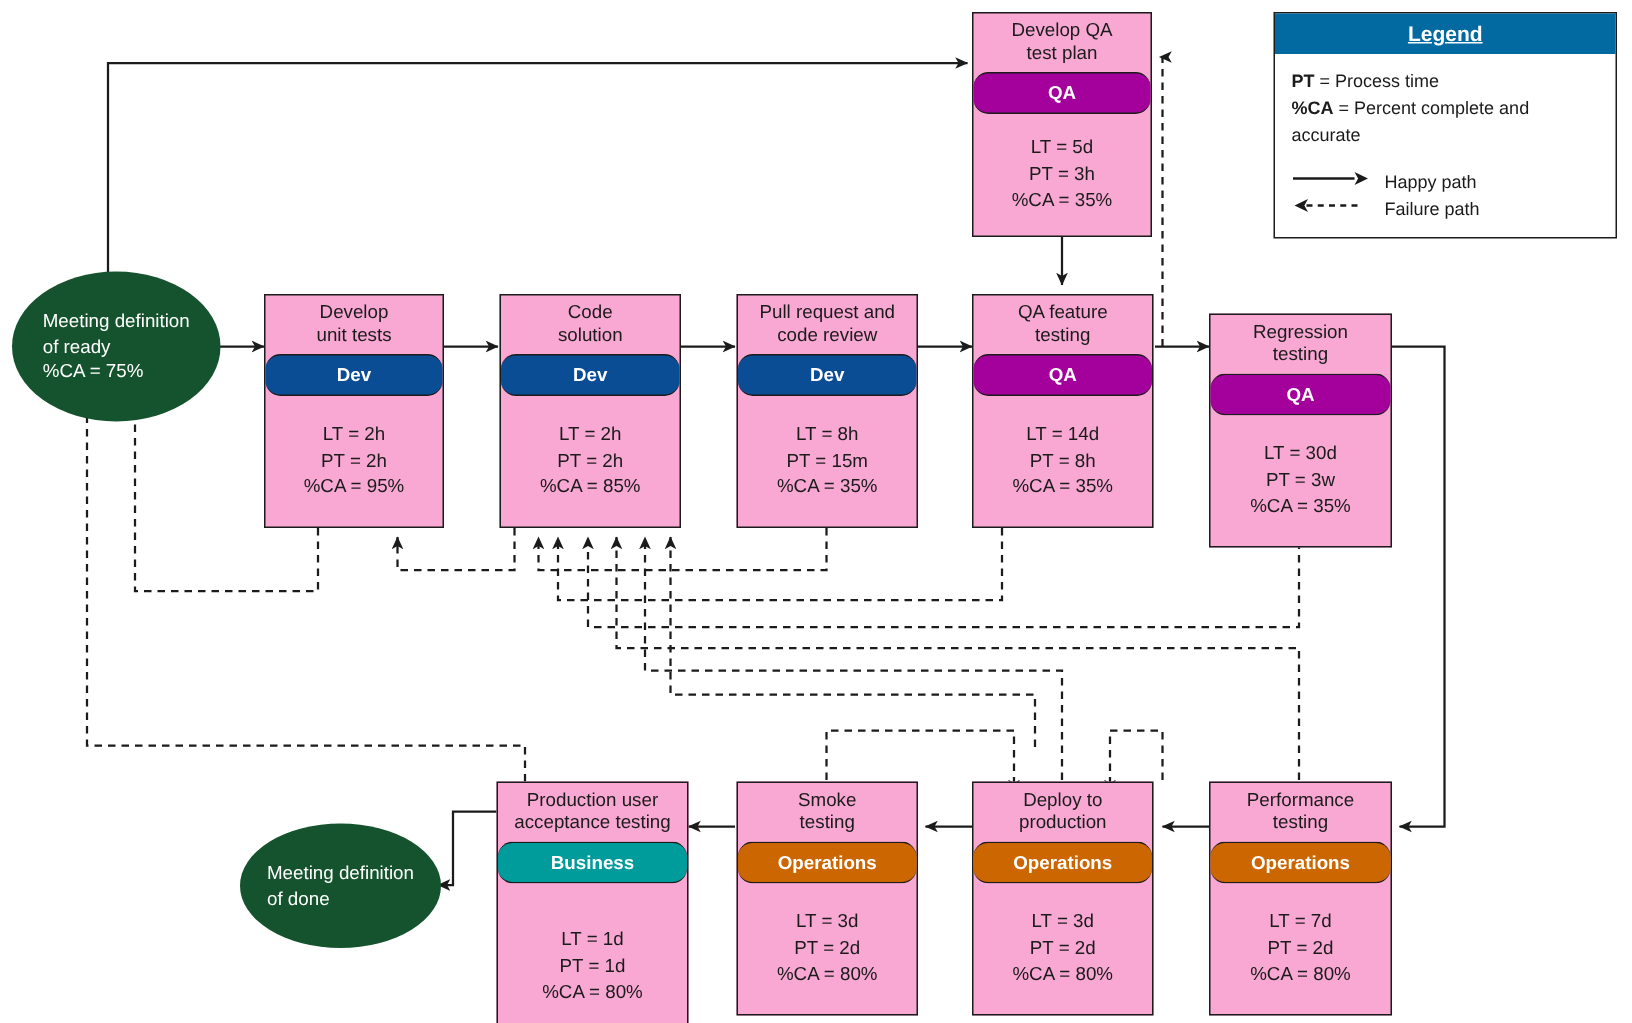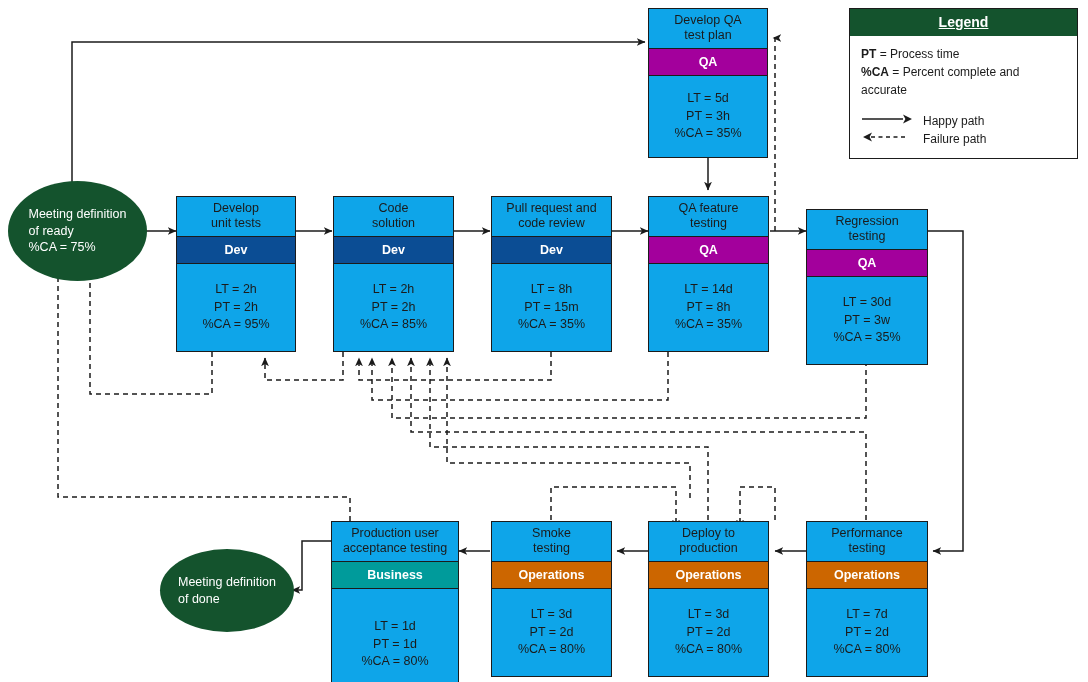--- a/index.html
+++ b/index.html
@@ -2,40 +2,40 @@
 <html><head>
 <meta charset="utf-8">
 <style>
   html,body{margin:0;padding:0;background:#ffffff;}
   body{width:1088px;height:682px;overflow:hidden;
        font-family:"Liberation Sans","DejaVu Sans",sans-serif;}
   #diagram{position:relative;width:1088px;height:682px;}
   svg.edges{position:absolute;left:0;top:0;width:1088px;height:682px;}
 
   .node{position:absolute;box-sizing:border-box;border:1.6px solid #1b1b1b;
-        background:#0ea5e9;display:flex;flex-direction:column;}
+        background:#f9a8d4;display:flex;flex-direction:column;}
   .node .title{flex:0 0 auto;display:flex;align-items:center;justify-content:center;
         text-align:center;font-size:12.5px;color:#1b1b1b;line-height:1.22;
         padding:4px 3px;box-sizing:border-box;}
   .node .band{flex:0 0 auto;display:flex;align-items:center;justify-content:center;
         font-size:12.5px;font-weight:bold;color:#ffffff;
         border-top:1.6px solid #1b1b1b;border-bottom:1.6px solid #1b1b1b;
-        box-sizing:border-box;}
+        box-sizing:border-box;border-radius:10px;}
   .node .metrics{flex:1 1 auto;display:flex;flex-direction:column;
         align-items:center;justify-content:center;font-size:12.5px;
         color:#1b1b1b;line-height:1.40;}
   .node .metrics span{display:block;white-space:nowrap;}
 
   .ellipse{position:absolute;background:#14532d;border-radius:50%;
         display:flex;align-items:center;justify-content:center;
         color:#ffffff;font-size:12.5px;font-weight:normal;line-height:1.35;}
 
   .legend{position:absolute;left:849px;top:8px;width:229px;
         border:1.4px solid #1b1b1b;box-sizing:border-box;background:#ffffff;}
-  .legend-head{background:#14532d;color:#ffffff;font-weight:bold;font-size:14px;
+  .legend-head{background:#0369a1;color:#ffffff;font-weight:bold;font-size:14px;
         text-align:center;padding:5px 0 6px;}
   .legend-head span{text-decoration:underline;}
   .legend-body{padding:9px 11px 10px;font-size:12px;color:#1b1b1b;line-height:1.52;}
   .legend-body .defs b{font-weight:bold;}
   .legend-paths{margin-top:12px;}
   .legend-row{display:flex;align-items:center;height:18px;}
   .legend-row .sym{width:54px;flex:0 0 54px;}
   .legend-row .lbl{padding-left:8px;}
 </style>
 </head>

